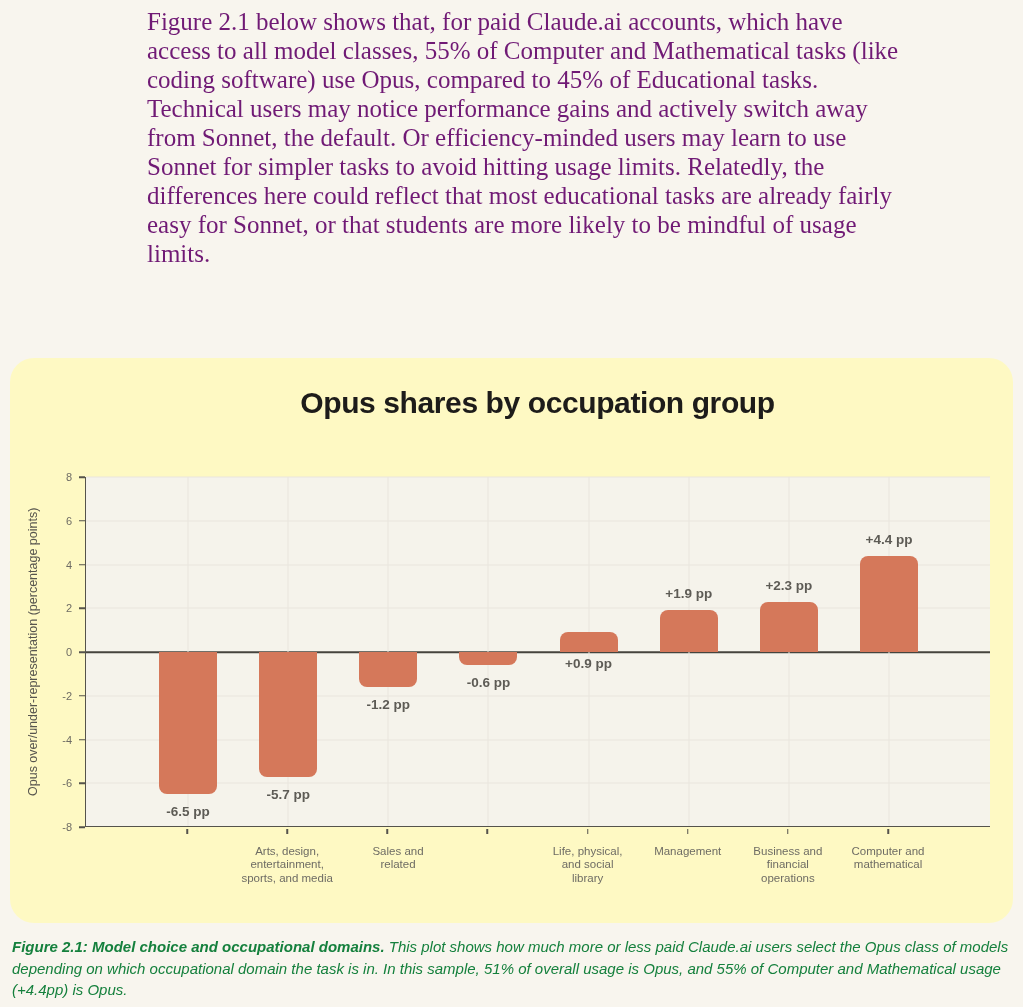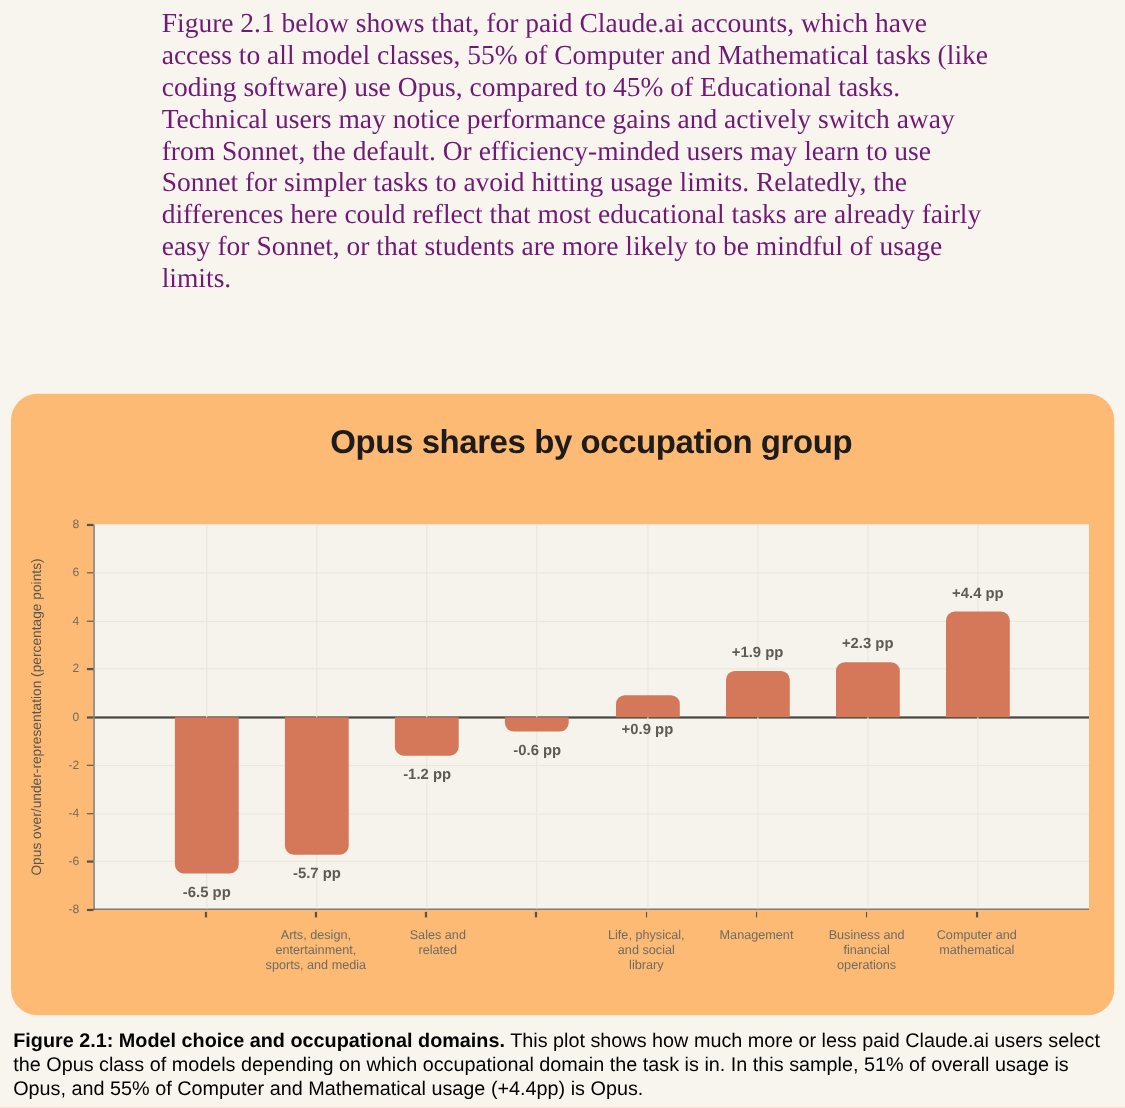--- a/index.html
+++ b/index.html
@@ -20,21 +20,21 @@
     font-size: 25px;
     line-height: 29px;
     color: #701a75;
   }
 
   
   .chart-card {
     position: absolute;
     left: 10px; top: 358px;
     width: 1003px; height: 565px;
-    background: #fdba74;
+    background: #fef9c3;
     border-radius: 24px;
   }
   .chart-title {
     position: absolute;
     left: 75px; top: 28px; width: 905px;
     text-align: center;
     font-size: 30px;
     font-weight: 700;
     letter-spacing: -0.4px;
     color: #1d1c1a;
@@ -108,23 +108,24 @@
     line-height: 13.5px;
     color: #6e6c64;
     white-space: pre-line;
   }
 
   
   .caption {
     position: absolute;
     left: 12px; top: 936px;
     width: 1002px;
-    font-size: 18px;
+    font-style: italic;
+    font-size: 15px;
     line-height: 21.5px;
-    color: #000000;
+    color: #15803d;
   }
   .caption strong { font-weight: 700; }
 </style>
 </head>
 <body>
 
 <p class="body-text">Figure 2.1 below shows that, for paid Claude.ai accounts, which have access to all model classes, 55% of Computer and Mathematical tasks (like coding software) use Opus, compared to 45% of Educational tasks. Technical users may notice performance gains and actively switch away from Sonnet, the default. Or efficiency-minded users may learn to use Sonnet for simpler tasks to avoid hitting usage limits. Relatedly, the differences here could reflect that most educational tasks are already fairly easy for Sonnet, or that students are more likely to be mindful of usage limits.</p>
 
 <div class="chart-card">
   <div class="chart-title">Opus shares by occupation group</div>

